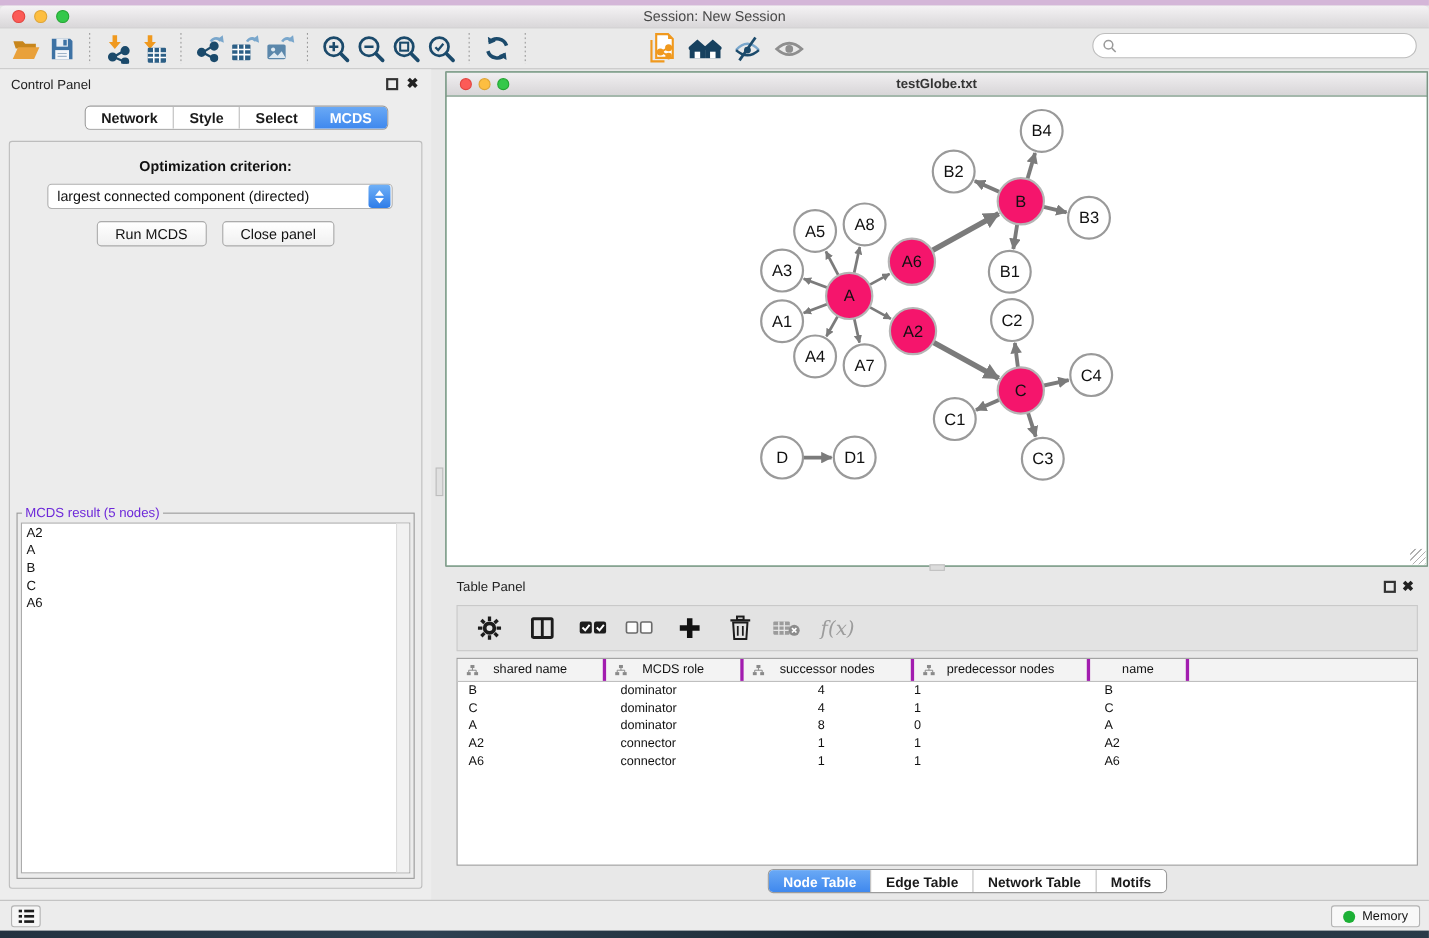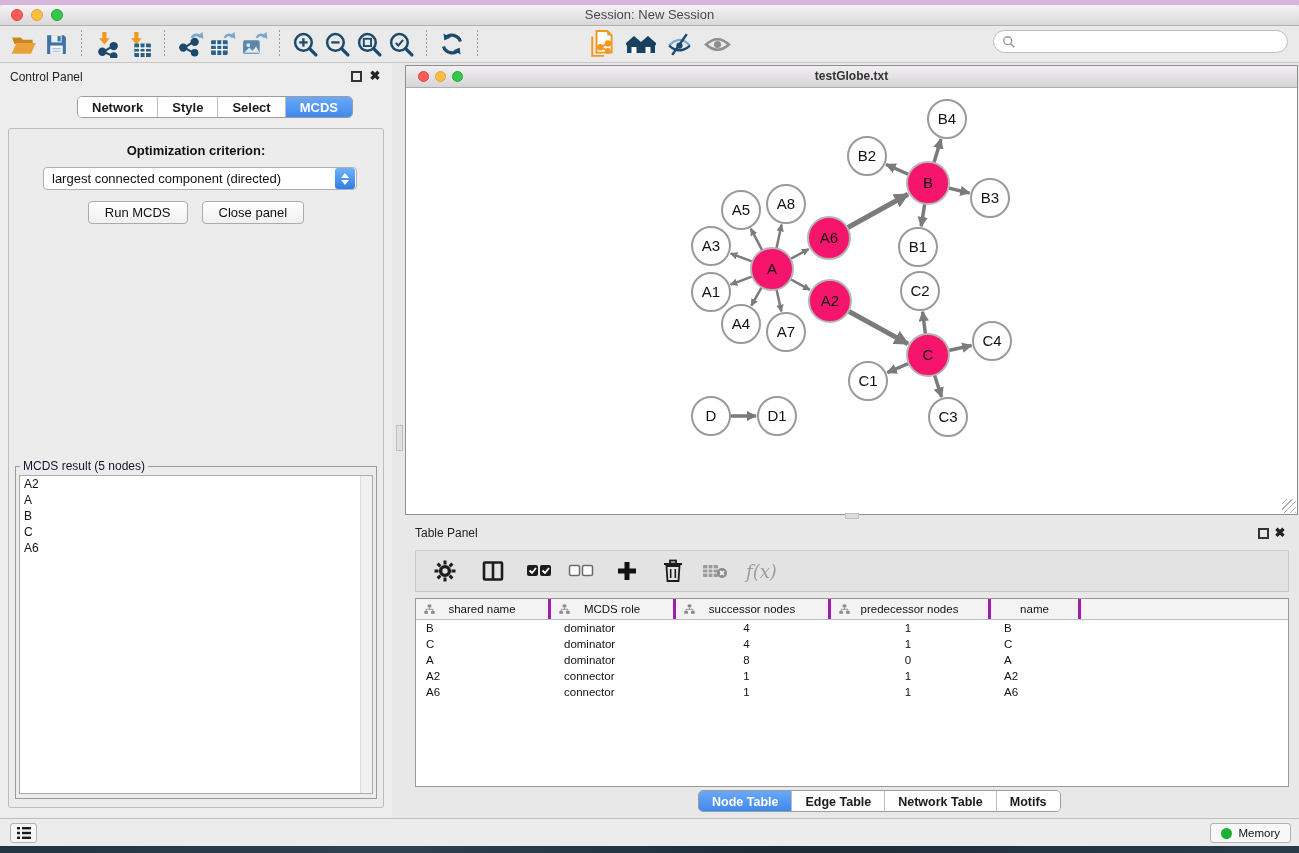--- a/index.html
+++ b/index.html
@@ -45,21 +45,21 @@
   .crit-select .val { flex:1; font-size:13px; color:#111; padding-left:8px; white-space:nowrap; }
   .spinner { width:20px; height:21px; border-radius:3px; background:linear-gradient(#6fb0f7,#2f7de8);
     display:flex; flex-direction:column; align-items:center; justify-content:center; gap:2px; margin-right:1px; }
   .spinner .up { width:0; height:0; border-left:4px solid transparent; border-right:4px solid transparent; border-bottom:5px solid #fff; }
   .spinner .dn { width:0; height:0; border-left:4px solid transparent; border-right:4px solid transparent; border-top:5px solid #fff; }
   .btn-row { position:absolute; left:0; top:72px; width:100%; display:flex; justify-content:center; gap:14px; }
   .pushbtn { font-size:13px; color:#111; padding:3px 16px; background:linear-gradient(#ffffff,#f0f0f0);
     border:1px solid #ababab; border-radius:4px; cursor:pointer; }
   fieldset.result-box { position:absolute; left:6px; top:330px; width:362px; height:340px;
     border:1px solid #9a9a9a; background:transparent; }
-  fieldset.result-box legend { font-size:12px; color:#0f172a; margin-left:4px; padding:0 3px; }
+  fieldset.result-box legend { font-size:12px; color:#6d28d9; margin-left:4px; padding:0 3px; }
   .result-list { position:absolute; left:3px; top:2px; right:3px; bottom:4px; background:#fff; border:1px solid #ababab; }
   .result-scroll { position:absolute; right:0; top:0; bottom:0; width:12px; background:#f1f1f1; border-left:1px solid #dcdcdc; cursor:pointer; }
   .result-item { font-size:12px; color:#111; line-height:16px; padding-left:4px; }
   
   .net-window { position:absolute; left:405px; top:65px; width:893px; height:450px;
     border:1px solid #8f8f8f; background:#15803d; }
   .net-titlebar { position:absolute; left:0; top:0; width:100%; height:22px;
     background:linear-gradient(#f1eff1,#d7d5d7); border-bottom:1px solid #aeaeae; }
   .net-titlebar .lights { left:12px; top:5px; gap:6px; }
   .net-titlebar .light { width:11px; height:11px; }
@@ -81,21 +81,21 @@
   .ntable { position:absolute; left:17px; top:78px; width:874px; height:189px; background:#fff; border:1px solid #9a9a9a; overflow:hidden; }
   .thead { display:flex; height:21px; background:#f3f3f3; border-bottom:1px solid #bfbfbf; }
   .hcell { position:relative; display:flex; align-items:center; justify-content:center;
     font-size:11.5px; color:#111; border-right:3px solid #a21caf; }
   .hcell .tree-icon { position:absolute; left:8px; top:5px; }
   .trow { display:flex; height:16px; align-items:center; cursor:default; }
   .tcell { font-size:11.5px; color:#111; overflow:hidden; white-space:nowrap; }
   .c0 { width:135px; padding-left:10px; }
   .c1 { width:125px; padding-left:13px; }
   .c2 { width:155px; text-align:center; padding-right:14px; }
-  .c3 { width:160px; text-align:center; padding-right:6px; }
+  .c3 { width:160px; text-align:left; padding-right:6px; }
   .c4 { width:90px; padding-left:13px; }
   .cfill { flex:1; }
   .hcell.c0,.hcell.c1,.hcell.c2,.hcell.c3,.hcell.c4 { padding:0; }
   .tp-tabs { left:300px; top:270px; height:22px; position:absolute; }
   .tp-tabs .seg-tab { font-weight:bold; font-size:12.5px; padding:2px 13px; line-height:18px; }
   
   .statusbar { position:absolute; left:0; top:818px; width:1299px; height:28px; background:#ececec; border-top:1px solid #c0c0c0; }
   .list-btn { position:absolute; left:10px; top:4px; width:27px; height:20px; background:#f6f6f6; border:1px solid #b3b3b3; border-radius:3px;
     display:flex; align-items:center; justify-content:center; cursor:pointer; }
   .memory-btn { position:absolute; right:8px; top:4px; height:20px; background:#f8f8f8; border:1px solid #b3b3b3; border-radius:3px;

